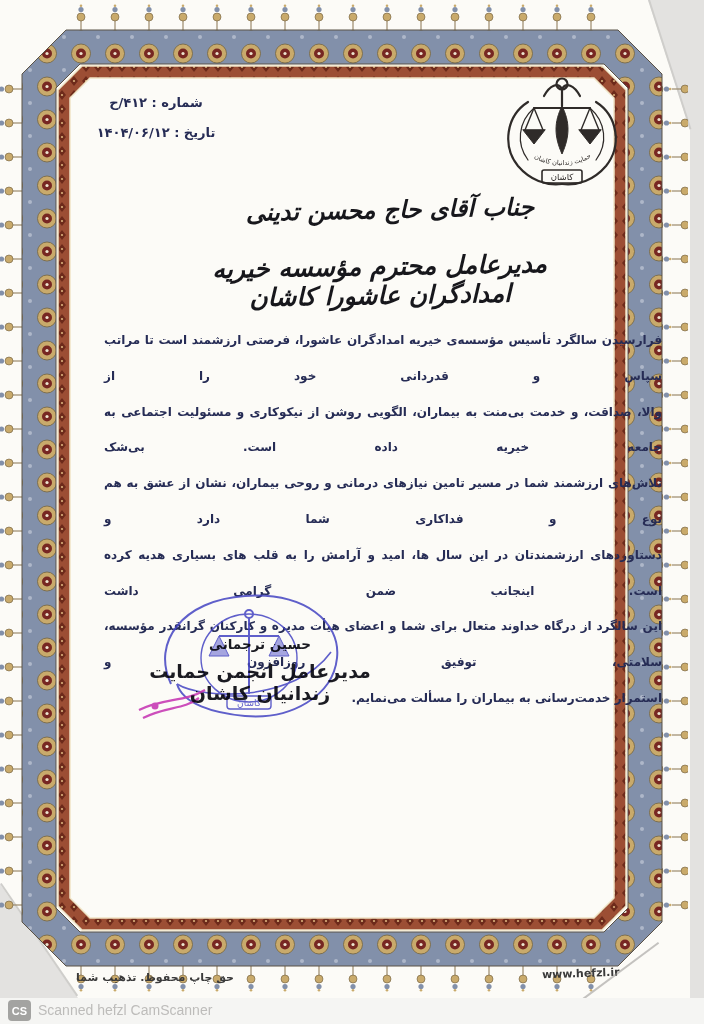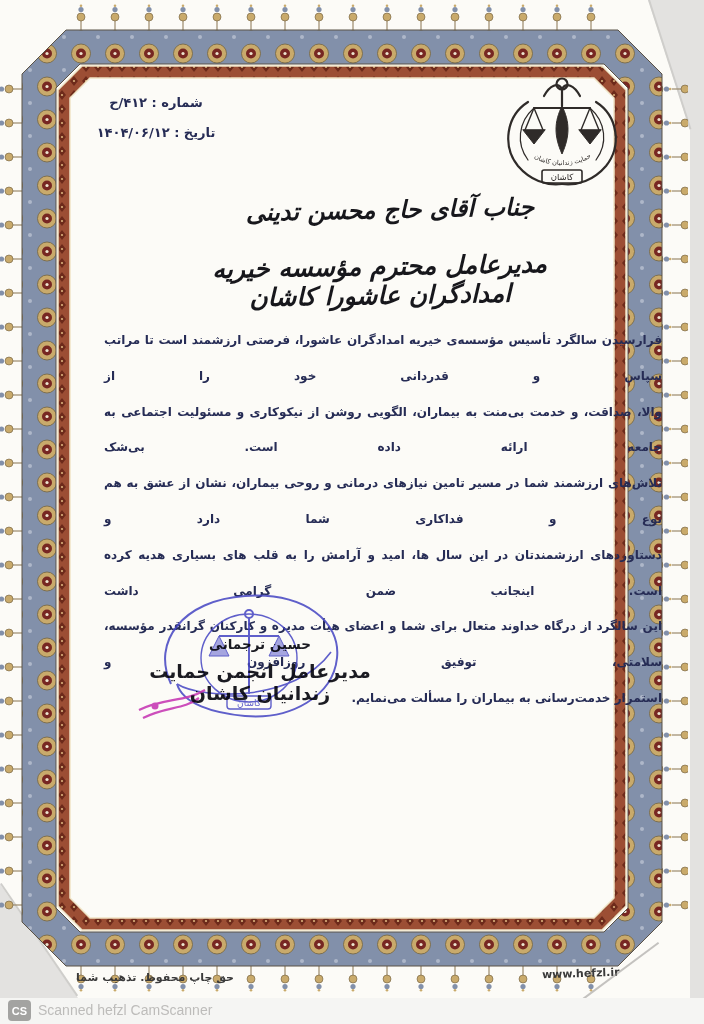--- a/index.html
+++ b/index.html
@@ -149,21 +149,21 @@
       <rect x="48" y="98" width="40" height="13" rx="2" stroke-width="1.6"></rect>
       <text x="68" y="108" font-size="8.5" text-anchor="middle" fill="#2f2b29" stroke="none">کاشان</text>
     </g>
   </svg>
 
   <div class="addr1">جناب آقای حاج محسن تدینی</div>
   <div class="addr2">مدیرعامل محترم مؤسسه خیریه امدادگران عاشورا کاشان</div>
 
   <div class="body-block">
     <div class="body-line">فرارسیدن سالگرد تأسیس مؤسسه‌ی خیریه امدادگران عاشورا، فرصتی ارزشمند است تا مراتب سپاس و قدردانی خود را از</div>
-    <div class="body-line">والا، صداقت، و خدمت بی‌منت به بیماران، الگویی روشن از نیکوکاری و مسئولیت اجتماعی به جامعه ارائه داده است. بی‌شک</div>
+    <div class="body-line">والا، صداقت، و خدمت بی‌منت به بیماران، الگویی روشن از نیکوکاری و مسئولیت اجتماعی به جامعه خیریه داده است. بی‌شک</div>
     <div class="body-line">تلاش‌های ارزشمند شما در مسیر تامین نیازهای درمانی و روحی بیماران، نشان از عشق به هم نوع و فداکاری شما دارد و</div>
     <div class="body-line">دستاوردهای ارزشمندتان در این سال ها، امید و آرامش را به قلب های بسیاری هدیه کرده است. اینجانب ضمن گرامی داشت</div>
     <div class="body-line">این سالگرد از درگاه خداوند متعال برای شما و اعضای هیأت مدیره و کارکنان گرانقدر مؤسسه، سلامتی، توفیق روزافزون و</div>
     <div class="body-line last">استمرار خدمت‌رسانی به بیماران را مسألت می‌نمایم.</div>
   </div>
 
   <div class="sig-block">
     <div class="sig-name">حسین ترجمانی</div>
     <div class="sig-title">مدیرعامل انجمن حمایت زندانیان کاشان</div>
     <svg class="stamp" viewBox="0 0 236 150">

